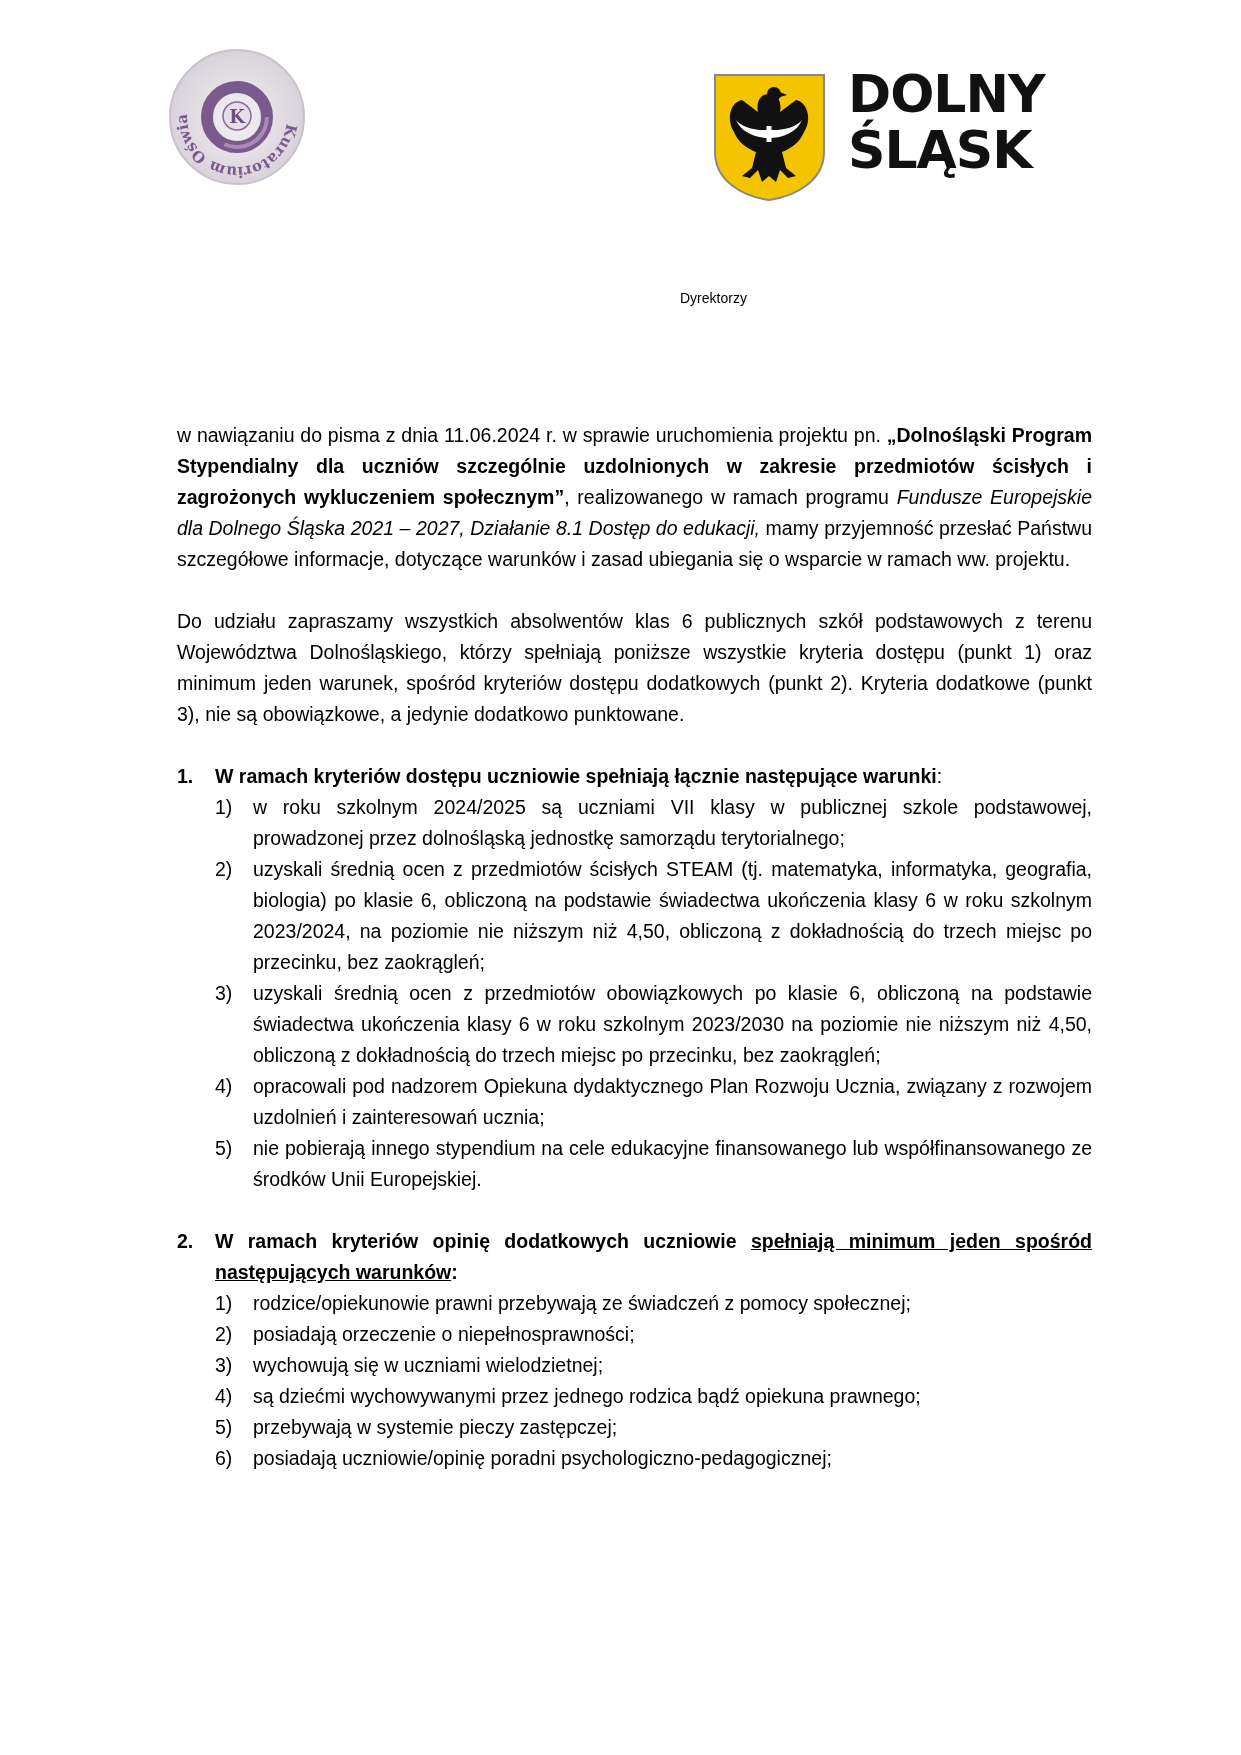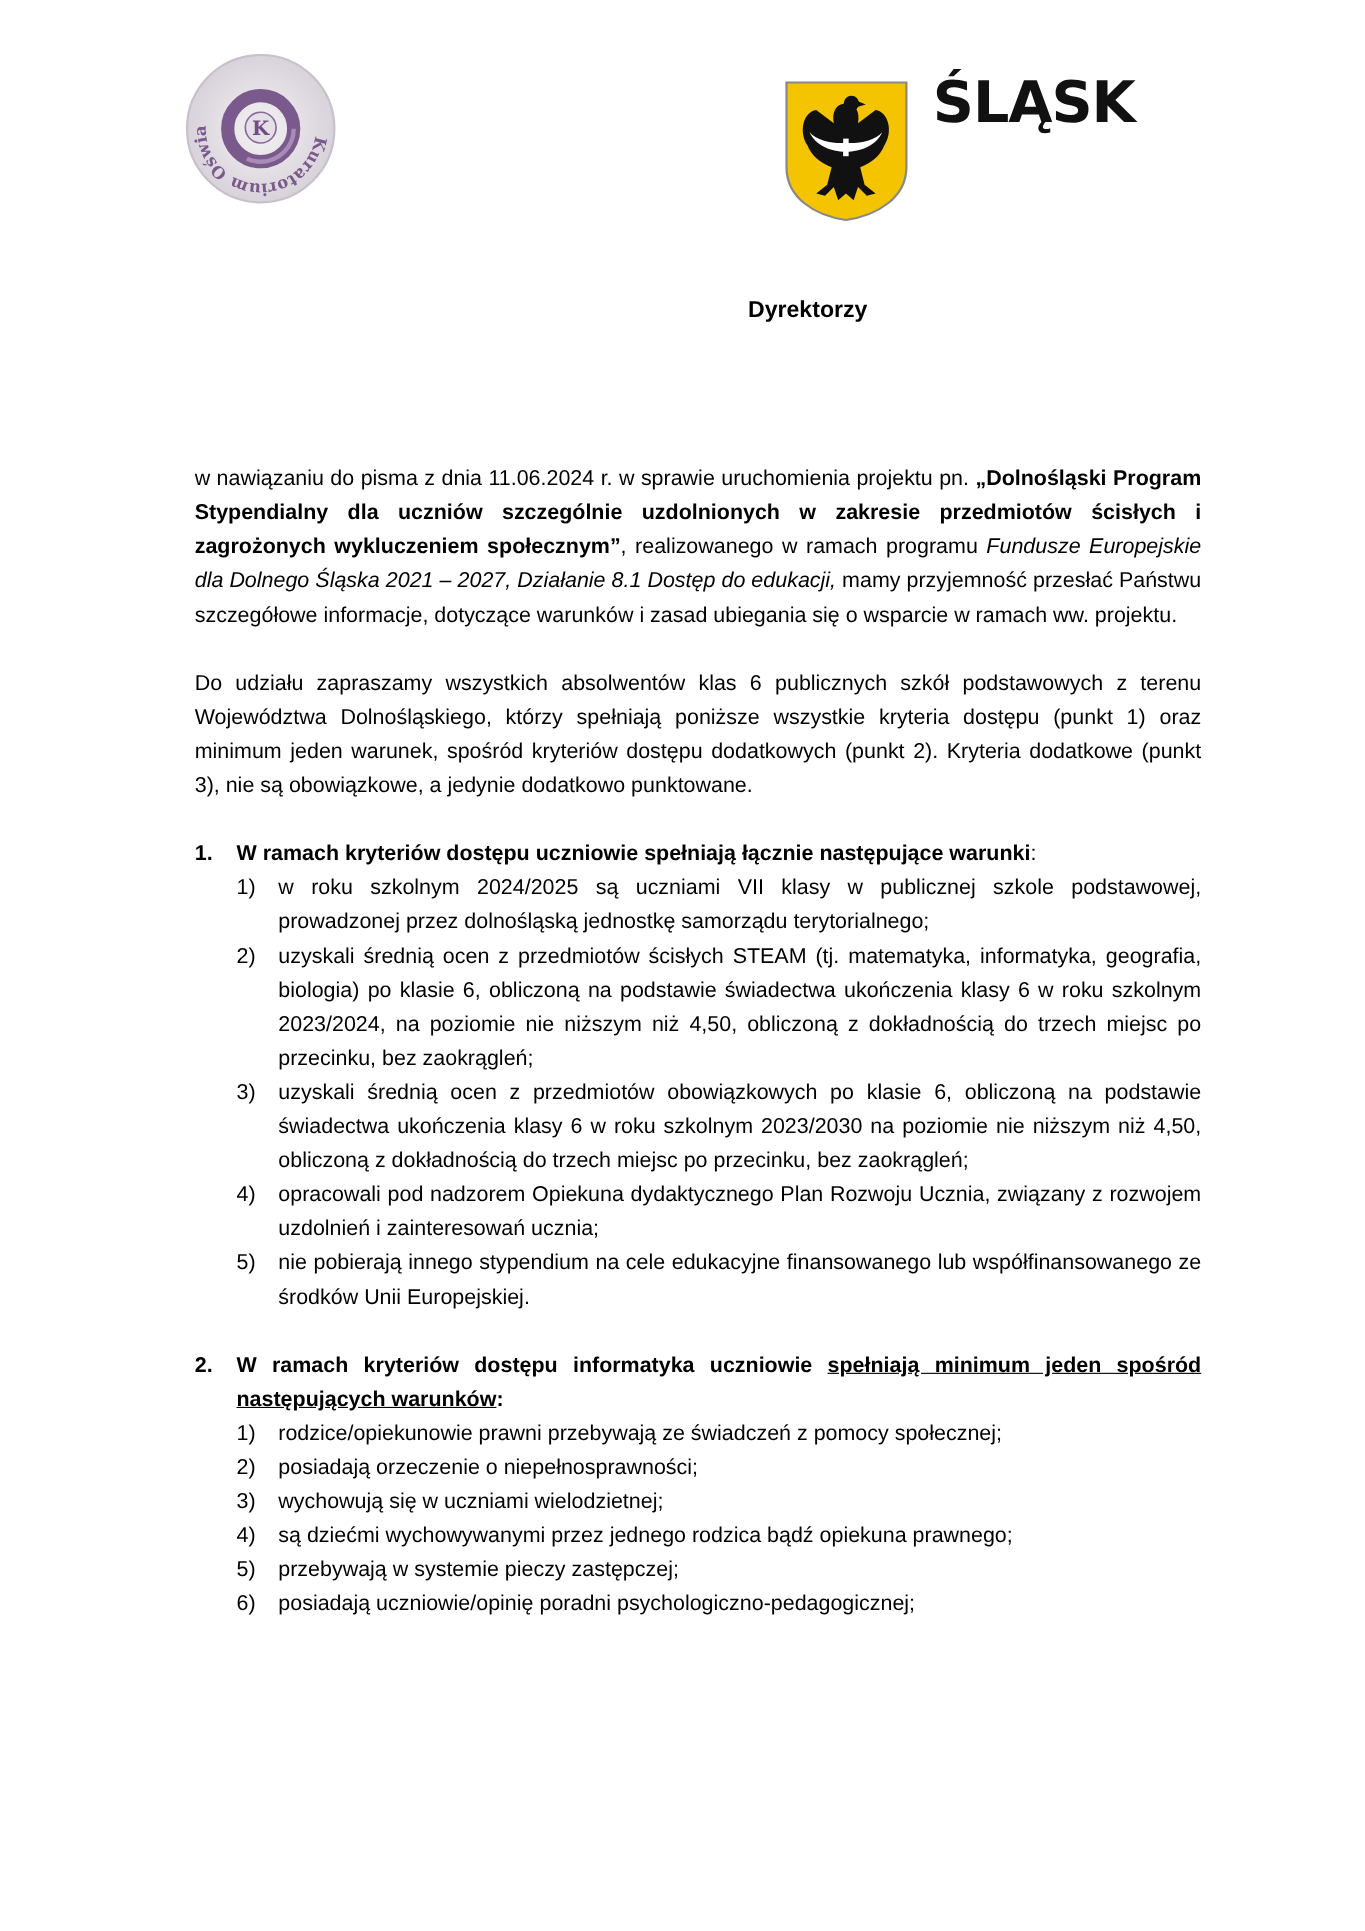--- a/index.html
+++ b/index.html
@@ -2,21 +2,21 @@
 <html><head>
 <meta charset="utf-8">
 <style>
   html, body { margin: 0; padding: 0; background: #ffffff; }
   body { width: 1241px; height: 1755px; position: relative; overflow: hidden;
          font-family: "Liberation Sans", sans-serif; color: #000; }
   .logo-left { position: absolute; left: 168px; top: 48px; width: 138px; height: 138px; }
   .logo-right { position: absolute; left: 712px; top: 72px; width: 115px; height: 130px; }
   .brand { position: absolute; left: 848px; top: 66px; font-family: "DejaVu Sans", sans-serif;
            font-weight: bold; font-size: 52px; line-height: 56px; letter-spacing: -1px; color: #111; }
-  .addressee { position: absolute; left: 680px; top: 265px; font-weight: bold; font-size: 21px; line-height: 33px; }
+  .addressee { position: absolute; left: 680px; top: 282px; font-weight: normal; font-size: 14px; line-height: 33px; }
   .content { position: absolute; left: 177px; top: 420px; width: 915px; font-size: 19.5px; line-height: 31px; }
   .content p { margin: 0; text-align: justify; }
   .greet { margin-bottom: 31px !important; }
   .para { margin-bottom: 31px !important; }
   .section-title { display: flex; font-weight: bold; margin-top: 0; }
   .section-title .num { width: 38px; flex: none; }
   .section-title .txt { flex: 1; text-align: justify; }
   .u { text-decoration: underline; }
   ol.items { list-style: none; margin: 0 0 31px 0; padding: 0 0 0 38px; }
   ol.items li { display: flex; }
@@ -56,20 +56,21 @@
     <circle cx="62" cy="22" r="7" fill="#111"></circle>
     <path d="M68,20 L75,23 L68,25 Z" fill="#111"></path>
 
     <path d="M24,48 C34,72 80,72 90,48 C80,62 34,62 24,48 Z" fill="#ffffff"></path>
 
     <rect x="54.5" y="54" width="5" height="16" fill="#fff"></rect>
     <rect x="50" y="58" width="14" height="4" fill="#fff"></rect>
   </svg>
 </div>
 <div class="brand">
+  <div>DOLNY</div>
   <div>ŚLĄSK</div>
 </div>
 
 <div class="addressee">
   <div>Dyrektorzy</div>
 </div>
 
 <div class="content">
 
   <p class="para"><span>w nawiązaniu do pisma z dnia 11.06.2024 r. w sprawie uruchomienia projektu pn. </span><b>„Dolnośląski Program Stypendialny dla uczniów szczególnie uzdolnionych w zakresie przedmiotów ścisłych i zagrożonych wykluczeniem społecznym”</b><span>, realizowanego w ramach programu </span><i>Fundusze Europejskie dla Dolnego Śląska 2021 – 2027, Działanie 8.1 Dostęp do edukacji,</i><span> mamy przyjemność przesłać Państwu szczegółowe informacje, dotyczące warunków i zasad ubiegania się o wsparcie w ramach ww. projektu.</span></p>
@@ -101,21 +102,21 @@
       <li>
           <span class="n">5)</span>
           <span class="t">nie pobierają innego stypendium na cele edukacyjne finansowanego lub współfinansowanego ze środków Unii Europejskiej.</span>
         </li>
     </ol>
   </div>
 
   <div class="sec2">
     <div class="section-title">
       <span class="num">2.</span>
-      <span class="txt"><span>W ramach kryteriów dostępu informatyka uczniowie </span><span class="u">spełniają minimum jeden spośród następujących warunków</span><span>:</span></span>
+      <span class="txt"><span>W ramach kryteriów opinię dodatkowych uczniowie </span><span class="u">spełniają minimum jeden spośród następujących warunków</span><span>:</span></span>
     </div>
     <ol class="items">
       <li>
           <span class="n">1)</span>
           <span class="t">rodzice/opiekunowie prawni przebywają ze świadczeń z pomocy społecznej;</span>
         </li>
       <li>
           <span class="n">2)</span>
           <span class="t">posiadają orzeczenie o niepełnosprawności;</span>
         </li>

